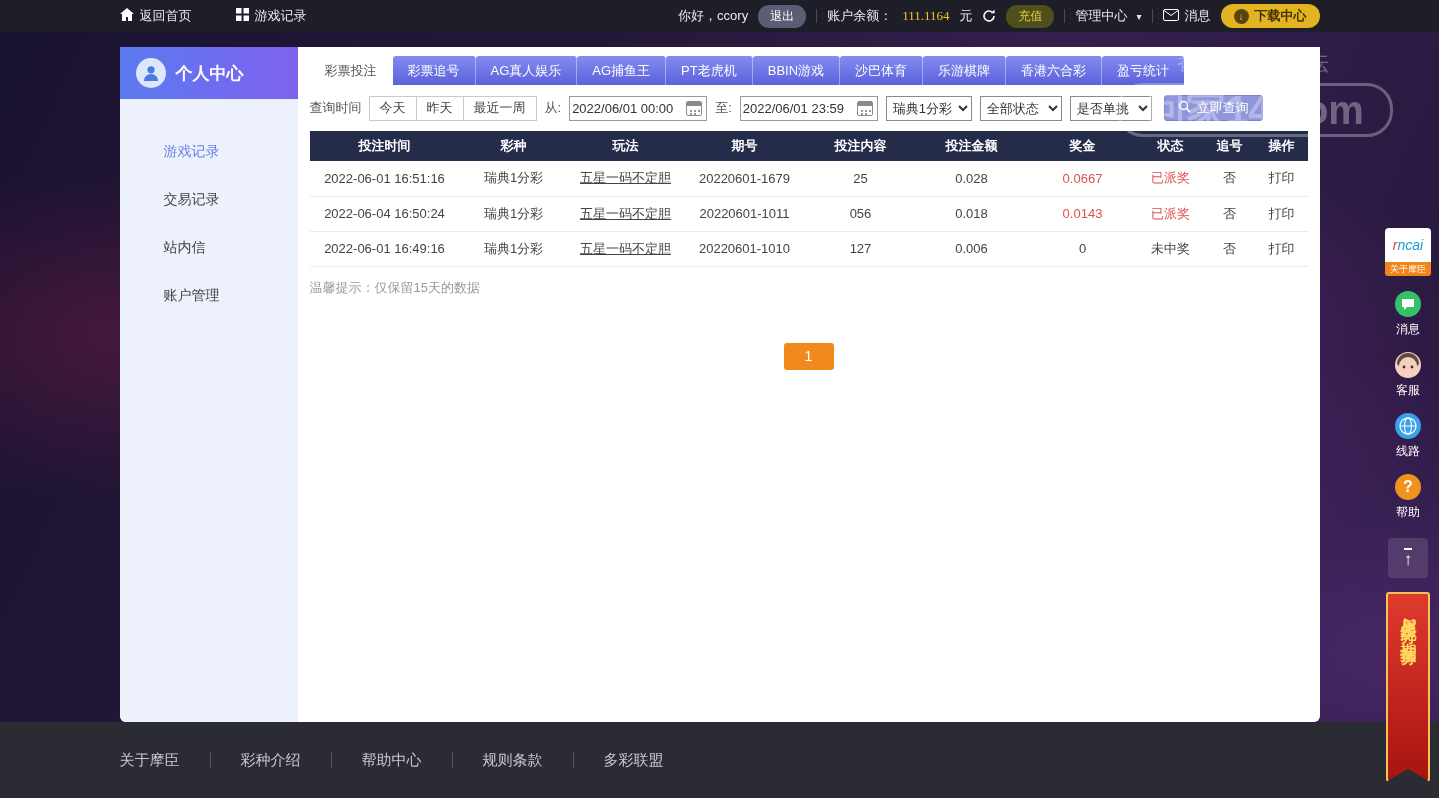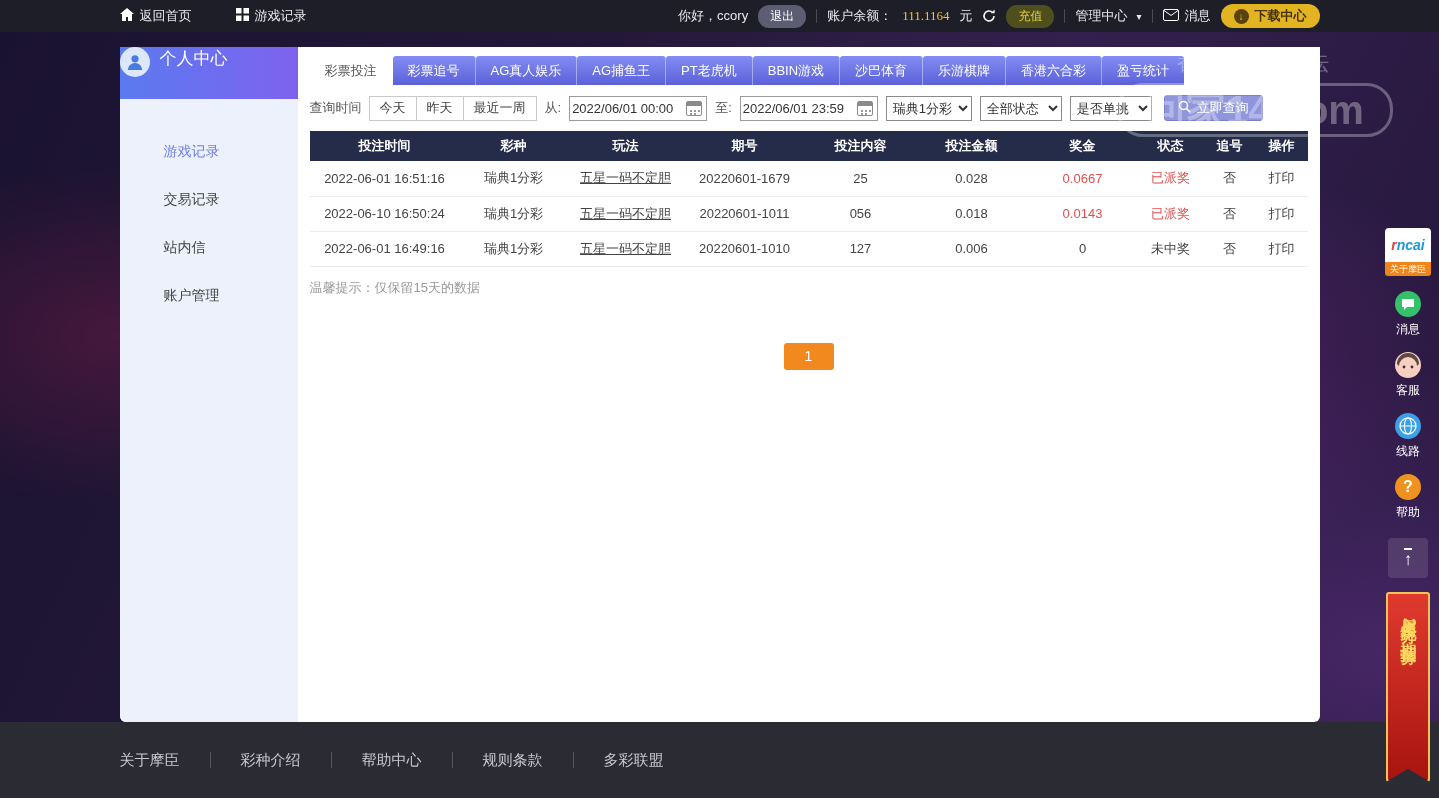--- a/index.html
+++ b/index.html
@@ -27,21 +27,21 @@
   .pill.recharge { background:#4f4f1e; color:#e8cf3e; }
   .pill.download { background:#e3b422; color:#453307; display:flex; align-items:center; gap:6px; border-radius:13px; padding:3px 13px; font-size:13px; font-weight:bold; }
   .dl-circle { width:15px; height:15px; border-radius:50%; background:#5a420c; color:#f0d060; display:flex; align-items:center; justify-content:center; font-size:10px; font-weight:bold; }
   .balance { color:#f2c51d;font-family:Liberation Serif, serif; }
   .sep { width:1px; height:14px; background:#4a4a55; }
   .caret { font-size:10px; margin-left:3px; }
   .icon-btn { display:flex; align-items:center; cursor:pointer; }
   
   .main-card { position:relative; width:1200px; height:675px; margin:15px auto 0; background:#fff; display:flex; border-radius:0 0 6px 6px; overflow:hidden; z-index:2; }
   .sidebar { width:178px; background:#edf1fb; flex-shrink:0; }
-  .sidebar-header { height:52px; background:linear-gradient(90deg,#5b7af0,#7e62ee); display:flex; align-items:flex-start; gap:10px; color:#fff; font-size:17px; font-weight:normal; }
+  .sidebar-header { height:52px; background:linear-gradient(90deg,#5b7af0,#7e62ee); display:flex; align-items:center; gap:10px; padding-left:16px; color:#fff; font-size:17px; font-weight:bold; }
   .avatar { width:30px; height:30px; border-radius:50%; background:#dce8fa; display:flex; align-items:center; justify-content:center; flex-shrink:0; }
   .sidebar-nav { padding-top:28px; }
   .side-item { height:48px; line-height:48px; padding-left:44px; font-size:14px; color:#444; cursor:pointer; }
   .side-item.active { color:#6b7de9; }
   .content { flex:1; padding:9px 12px 0; position:relative; }
   
   .tabs { display:flex; height:29px; }
   .tab { background:linear-gradient(180deg,#828cf2,#5c61d9); color:#fff; font-size:13px; padding:0 15px; line-height:29px; border-right:1px solid rgba(255,255,255,.4); border-radius:3px 3px 0 0; cursor:pointer; white-space:nowrap; }
   .tab:last-child { border-right:none; }
   .tab.active { background:#fff; color:#555; }
@@ -68,21 +68,21 @@
   .records-table td { height:35px; text-align:center; color:#444; border-bottom:1px solid #ebebeb; background:#fff; }
   td.red { color:#e05050; }
   td.play-link { text-decoration:underline; cursor:pointer; }
   td.print-link { cursor:pointer; }
   .note { margin-top:12px; font-size:13px; color:#999; }
   .pagination { margin-top:46px; display:flex; justify-content:center; }
   .page-btn { width:50px; height:27px; background:#f2891e; color:#fff; border:none; border-radius:3px; font-size:14px; cursor:pointer; }
   
   .float-col { position:absolute; top:228px; right:5px; width:52px; display:flex; flex-direction:column; align-items:center; z-index:6; }
   .cert { width:46px; margin-bottom:8px; text-align:center; cursor:pointer; }
-  .cert-logo { background:#fff; border-radius:4px 4px 0 0; height:34px; line-height:34px; font-size:14px; font-weight:bold; color:#1a9ad7; font-style:italic; }
+  .cert-logo { background:#fff; border-radius:4px 4px 0 0; height:34px; line-height:34px; font-size:14px; font-weight:normal; color:#1a9ad7; font-style:italic; }
   .cert-logo::first-letter { color:#e04040; }
   .cert-ribbon { background:#f08519; color:#fff; font-size:9px; height:14px; line-height:14px; border-radius:0 0 3px 3px; }
   .float-item { display:flex; flex-direction:column; align-items:center; margin:7px 0; cursor:pointer; }
   .fi-icon { width:26px; height:26px; border-radius:50%; display:flex; align-items:center; justify-content:center; margin-bottom:4px; overflow:hidden; }
   .fi-label { font-size:12px; color:#fff; }
   .msg-icon { background:#35c06a; }
   .cs-icon { background:#f6cfc0; }
   .line-icon { background:#3aa0e8; }
   .help-icon { background:#f0921e; color:#fff; font-weight:bold; font-size:16px; }
   .back-top { width:40px; height:40px; margin:10px 0 14px; background:rgba(255,255,255,.12); border-radius:4px; display:flex; align-items:center; justify-content:center; cursor:pointer; }
@@ -255,21 +255,21 @@
           <td class="play-link">五星一码不定胆</td>
           <td>20220601-1679</td>
           <td>25</td>
           <td>0.028</td>
           <td class="red">0.0667</td>
           <td class="red">已派奖</td>
           <td>否</td>
           <td class="print-link">打印</td>
         </tr>
         <tr>
-          <td>2022-06-10 16:50:24</td>
+          <td>2022-06-04 16:50:24</td>
           <td>瑞典1分彩</td>
           <td class="play-link">五星一码不定胆</td>
           <td>20220601-1011</td>
           <td>056</td>
           <td>0.018</td>
           <td class="red">0.0143</td>
           <td class="red">已派奖</td>
           <td>否</td>
           <td class="print-link">打印</td>
         </tr>

